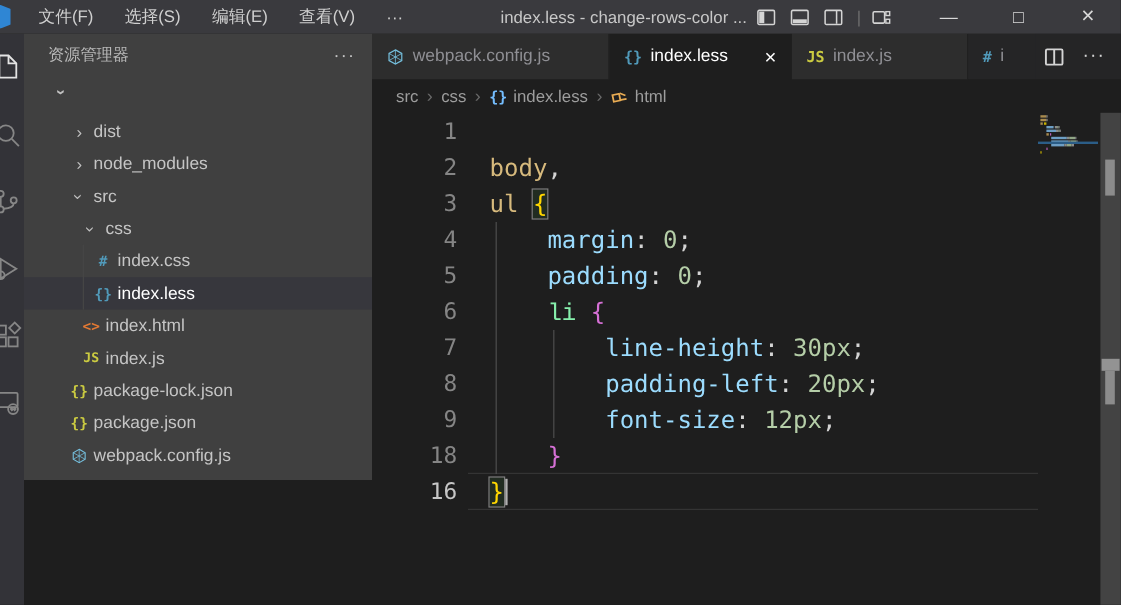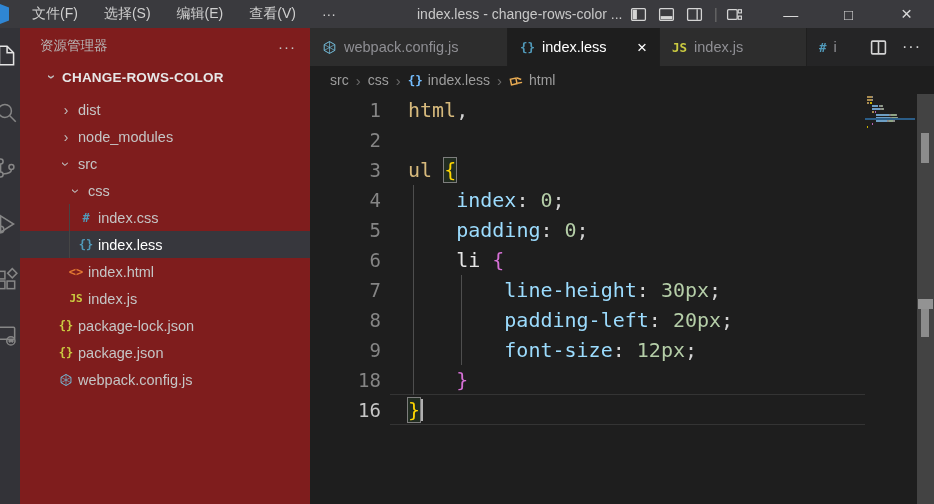--- a/index.html
+++ b/index.html
@@ -16,21 +16,21 @@
   .tb-ic{width:17px;height:17px;margin-right:11px;display:flex;align-items:center;justify-content:center}
   .tb-sep{color:#6e6e6e;margin:0 8px 0 0}
   .win-btn{width:30px;text-align:center;font-size:15px;color:#d8d8d8}
   .win-min{margin-left:22px}.win-max{margin-left:28px}.win-close{margin-left:28px;font-size:19px}
   
   .activitybar{position:absolute;left:0;top:28px;width:20px;height:476px;background:#333338;overflow:hidden}
   .ab-item{height:56px;display:flex;align-items:center}
   .ab-item svg{margin-left:-7px;width:26px;height:26px;stroke:#868686;fill:none;stroke-width:1.4}
   .ab-item.active svg{stroke:#e4e4e4}
   
-  .sidebar{position:absolute;left:20px;top:28px;width:290px;height:476px;background:#7f1d1d;overflow:hidden}
+  .sidebar{position:absolute;left:20px;top:28px;width:290px;height:372px;background:#404040;overflow:hidden}
   .sb-header{height:36px;display:flex;align-items:center;padding:0 14px 0 20px;font-size:13.5px;color:#b8b8b8}
   .sb-more{margin-left:auto;letter-spacing:1px;color:#c5c5c5;font-size:15px}
   .project-row{height:26px;display:flex;align-items:center;padding-left:22px;font-weight:bold;
     font-size:13.5px;color:#e7e7e7;letter-spacing:.2px}
   .tree{margin-top:6px;position:relative}
   .row{height:27px;display:flex;align-items:center;font-size:14.5px;color:#c5c5c5;cursor:default}
   .row.selected{background:#37373d;color:#fff}
   .twist{width:20px;text-align:center;color:#c0c0c0;font-size:14px;flex:none}
   .twist.open{transform:rotate(90deg)}
   .ficon{width:20px;flex:none;text-align:center;font-family:"DejaVu Sans Mono",monospace;
@@ -167,21 +167,20 @@
     </div>
   </div>
 
 <div class="sidebar">
   <div class="sb-header">
     <span>资源管理器</span>
     <span class="sb-more">···</span>
   </div>
   <div class="project-row">
     <span class="twist open" id="proj-chevron">›</span>
-    <span>CHANGE-ROWS-COLOR</span>
   </div>
   <div class="tree" id="tree">
     <div class="tree-guide" style="top:108px;height:54px"></div>
   <div class="row" style="padding-left: 36px;">
         <span class="twist">›</span>
         <span class="label">dist</span>
       </div>
       <div class="row" style="padding-left: 36px;">
         <span class="twist">›</span>
         <span class="label">node_modules</span>
@@ -283,26 +282,26 @@
           <svg width="15" height="15" viewBox="0 0 16 16" style="display:block">
             <rect x="2" y="6" width="6" height="6" transform="rotate(-12 5 9)" fill="none" stroke="#e8ab53" stroke-width="1.6"></rect>
             <path d="M8 5l5 2M9 11l5-1" stroke="#e8ab53" stroke-width="1.6" fill="none"></path>
           </svg>
         </span>
         <span>html</span>
       </span>
     </div>
   <div class="code-wrap">
     <div class="code-col" id="code">
-        <div class="cline"><span class="ln">1</span><span class="ltext"><span style="color: rgb(215, 186, 125);">html</span><span style="color: rgb(212, 212, 212);">,</span></span></div>
-        <div class="cline"><span class="ln">2</span></div>
+        <div class="cline"><span class="ln">1</span></div>
+        <div class="cline"><span class="ln">2</span><span class="ltext"><span style="color: rgb(215, 186, 125);">body</span><span style="color: rgb(212, 212, 212);">,</span></span></div>
         <div class="cline"><span class="ln">3</span><span class="ltext"><span style="color: rgb(215, 186, 125);">ul</span><span style="color: rgb(212, 212, 212);"> </span><span class="boxed" style="color: rgb(255, 215, 0);">{</span></span></div>
-        <div class="cline"><span class="ln">4</span><span class="ltext"><span style="color: rgb(212, 212, 212);">    </span><span style="color: rgb(156, 220, 254);">index</span><span style="color: rgb(212, 212, 212);">: </span><span style="color: rgb(181, 206, 168);">0</span><span style="color: rgb(212, 212, 212);">;</span></span></div>
+        <div class="cline"><span class="ln">4</span><span class="ltext"><span style="color: rgb(212, 212, 212);">    </span><span style="color: rgb(156, 220, 254);">margin</span><span style="color: rgb(212, 212, 212);">: </span><span style="color: rgb(181, 206, 168);">0</span><span style="color: rgb(212, 212, 212);">;</span></span></div>
         <div class="cline"><span class="ln">5</span><span class="ltext"><span style="color: rgb(212, 212, 212);">    </span><span style="color: rgb(156, 220, 254);">padding</span><span style="color: rgb(212, 212, 212);">: </span><span style="color: rgb(181, 206, 168);">0</span><span style="color: rgb(212, 212, 212);">;</span></span></div>
-        <div class="cline"><span class="ln">6</span><span class="ltext"><span style="color: rgb(212, 212, 212);">    </span><span style="color: #e5e5e5;">li</span><span style="color: rgb(212, 212, 212);"> </span><span style="color: rgb(214, 112, 214);">{</span></span></div>
+        <div class="cline"><span class="ln">6</span><span class="ltext"><span style="color: rgb(212, 212, 212);">    </span><span style="color: #86efac; font-family: Liberation Mono, monospace;">li</span><span style="color: rgb(212, 212, 212);"> </span><span style="color: rgb(214, 112, 214);">{</span></span></div>
         <div class="cline"><span class="ln">7</span><span class="ltext"><span style="color: rgb(212, 212, 212);">        </span><span style="color: rgb(156, 220, 254);">line-height</span><span style="color: rgb(212, 212, 212);">: </span><span style="color: rgb(181, 206, 168); text-align: center;">30px</span><span style="color: rgb(212, 212, 212);">;</span></span></div>
         <div class="cline"><span class="ln">8</span><span class="ltext"><span style="color: rgb(212, 212, 212);">        </span><span style="color: rgb(156, 220, 254);">padding-left</span><span style="color: rgb(212, 212, 212);">: </span><span style="color: rgb(181, 206, 168);">20px</span><span style="color: rgb(212, 212, 212);">;</span></span></div>
         <div class="cline"><span class="ln">9</span><span class="ltext"><span style="color: rgb(212, 212, 212);">        </span><span style="color: rgb(156, 220, 254);">font-size</span><span style="color: rgb(212, 212, 212);">: </span><span style="color: rgb(181, 206, 168);">12px</span><span style="color: rgb(212, 212, 212);">;</span></span></div>
         <div class="cline"><span class="ln">18</span><span class="ltext"><span style="color: rgb(212, 212, 212);">    </span><span style="color: rgb(214, 112, 214);">}</span></span></div>
         <div class="cline current"><span class="ln">16</span><span class="ltext"><span class="boxed" style="color: rgb(255, 215, 0);">}</span><span class="cursor"></span></span></div>
         <div class="iguide" style="left: 103px; top: 91px; height: 210px;"></div>
         <div class="iguide" style="left: 151px; top: 181px; height: 90px;"></div>
       </div>
     <div class="minimap" id="minimap">
         <div class="mm-tok" style="left: 2px; top: 2px; width: 4.6px; background: rgb(169, 139, 79);"></div>

